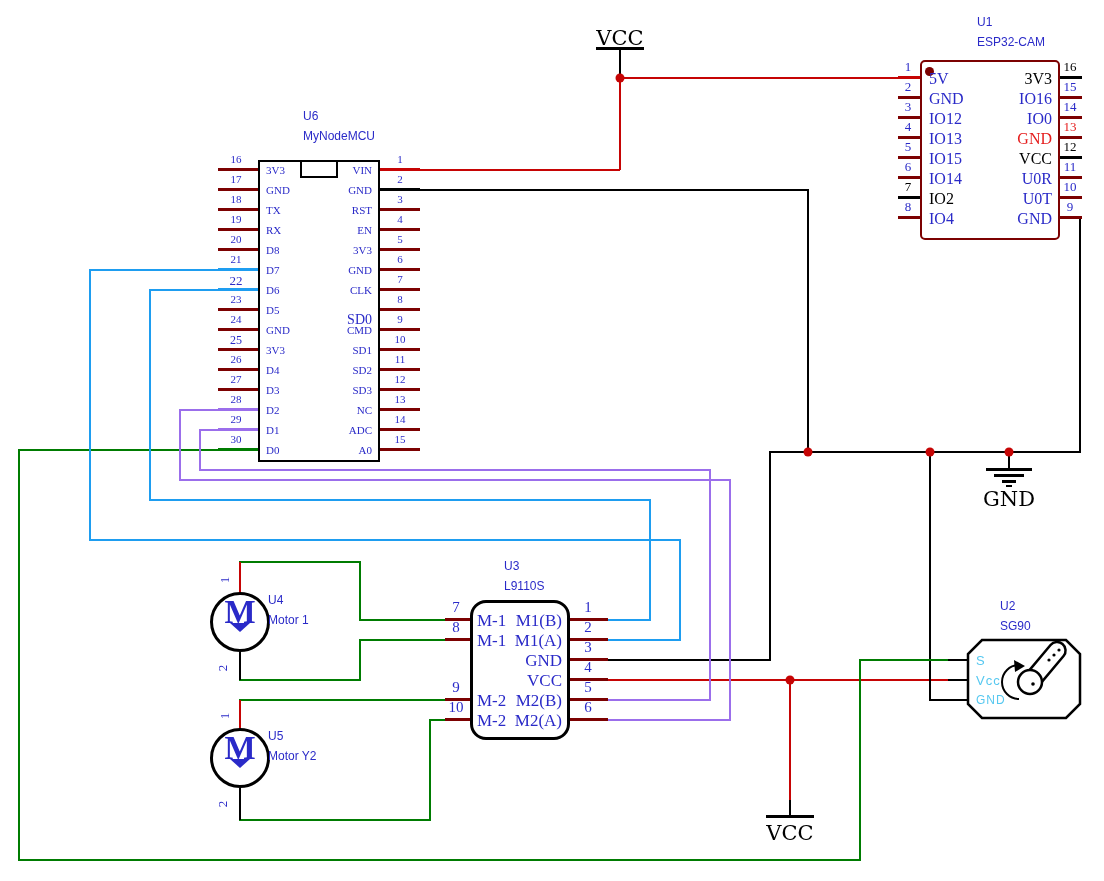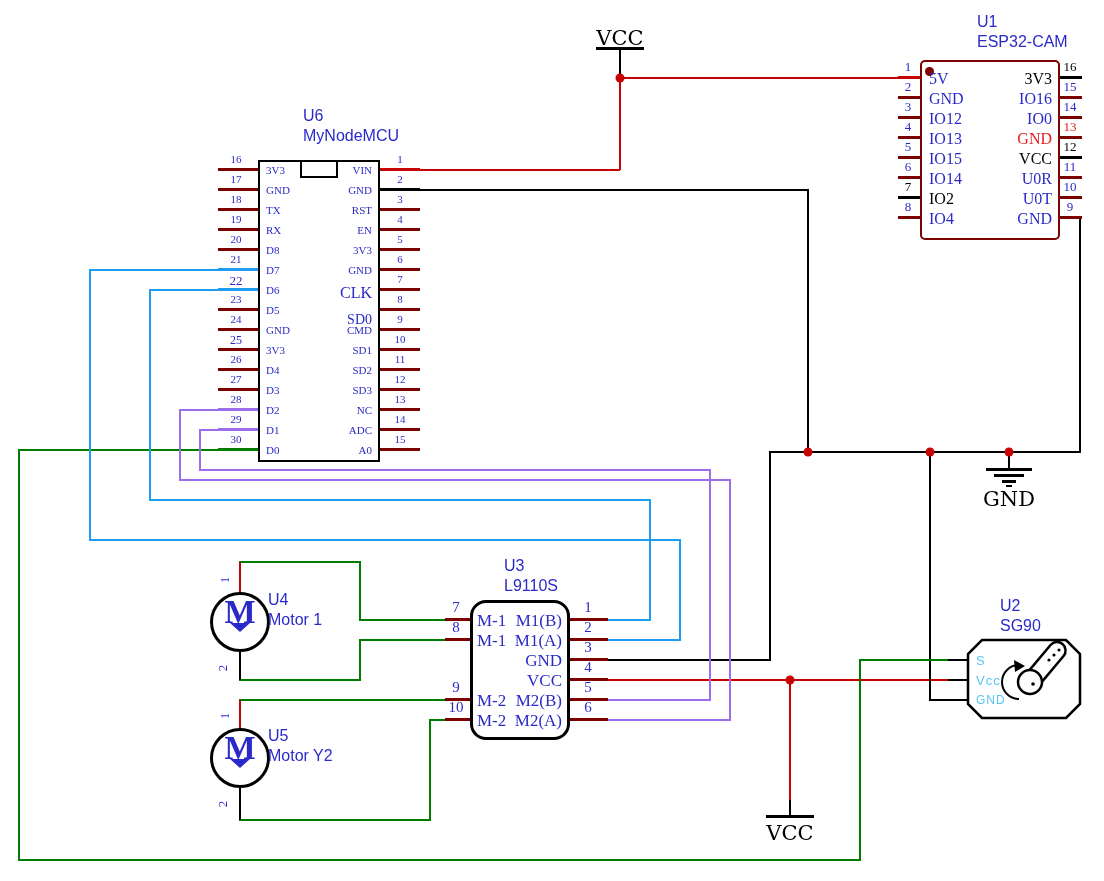--- a/index.html
+++ b/index.html
@@ -7,21 +7,21 @@
           font-family:"Liberation Sans",sans-serif;}
   .wh,.wv{position:absolute;}
   .red{background:var(--red);} .black{background:var(--black);} .green{background:var(--green);}
   .cyan{background:var(--cyan);} .purple{background:var(--purple);}
   .dot{position:absolute;width:9px;height:9px;border-radius:50%;background:var(--red);
        transform:translate(-50%,-50%);}
   .icbox{position:absolute;background:#fff;border:2px solid var(--black);box-sizing:border-box;}
   #u1box{border-color:var(--maroon);border-width:2.5px;border-radius:5px;}
   #u3box{border-width:3px;border-radius:16px;}
   #u6notch{position:absolute;background:#fff;border:2px solid var(--black);border-top:none;box-sizing:border-box;}
-  .ctitle{position:absolute;font-size:16px;line-height:20px;color:var(--blue);white-space:nowrap;}
+  .ctitle{position:absolute;font-size:12px;line-height:20px;color:var(--blue);white-space:nowrap;}
   .pins{position:absolute;inset:0;pointer-events:none;}
   .pin-stub{position:absolute;}
   .pin-num{position:absolute;font-family:"Liberation Serif",serif;line-height:1;text-align:center;}
   .pin-label{position:absolute;font-family:"Liberation Serif",serif;line-height:1;white-space:nowrap;text-align:right;}
   .sym{position:absolute;font-family:"DejaVu Serif",serif;font-size:21px;color:var(--black);
        transform:translateX(-50%);white-space:nowrap;}
   .motor{position:absolute;width:60px;height:60px;border:3px solid var(--black);border-radius:50%;
          background:#fff;box-sizing:border-box;text-align:center;}
   .motor-m{display:block;margin-top:0px;font-family:"Liberation Serif",serif;font-weight:bold;
            font-size:33px;line-height:34px;color:var(--blue);}
@@ -184,21 +184,21 @@
       <div class="pin-num" style="left: 384px; top: 214px; width: 32px; font-size: 11px; color: rgb(42, 42, 200);">4</div>
       <div class="pin-label" style="top: 225px; font-size: 11px; color: rgb(42, 42, 200); right: 732px;">EN</div>
       <div class="pin-stub" style="left: 380px; top: 248px; width: 40px; height: 3px; background: rgb(124, 1, 1);"></div>
       <div class="pin-num" style="left: 384px; top: 234px; width: 32px; font-size: 11px; color: rgb(42, 42, 200);">5</div>
       <div class="pin-label" style="top: 245px; font-size: 11px; color: rgb(42, 42, 200); right: 732px;">3V3</div>
       <div class="pin-stub" style="left: 380px; top: 268px; width: 40px; height: 3px; background: rgb(124, 1, 1);"></div>
       <div class="pin-num" style="left: 384px; top: 254px; width: 32px; font-size: 11px; color: rgb(42, 42, 200);">6</div>
       <div class="pin-label" style="top: 265px; font-size: 11px; color: rgb(42, 42, 200); right: 732px;">GND</div>
       <div class="pin-stub" style="left: 380px; top: 288px; width: 40px; height: 3px; background: rgb(124, 1, 1);"></div>
       <div class="pin-num" style="left: 384px; top: 274px; width: 32px; font-size: 11px; color: rgb(42, 42, 200);">7</div>
-      <div class="pin-label" style="top: 285px; font-size: 16px; color: rgb(42, 42, 200); right: 732px;">CLK</div>
+      <div class="pin-label" style="top: 285px; font-size: 11px; color: rgb(42, 42, 200); right: 732px;">CLK</div>
       <div class="pin-stub" style="left: 380px; top: 308px; width: 40px; height: 3px; background: rgb(124, 1, 1);"></div>
       <div class="pin-num" style="left: 384px; top: 294px; width: 32px; font-size: 11px; color: rgb(42, 42, 200);">8</div>
       <div class="pin-label" style="top: 305px; font-size: 14px; color: rgb(42, 42, 200); right: 732px; margin-top: 8px;">SD0</div>
       <div class="pin-stub" style="left: 380px; top: 328px; width: 40px; height: 3px; background: rgb(124, 1, 1);"></div>
       <div class="pin-num" style="left: 384px; top: 314px; width: 32px; font-size: 11px; color: rgb(42, 42, 200);">9</div>
       <div class="pin-label" style="top: 325px; font-size: 11px; color: rgb(42, 42, 200); right: 732px;">CMD</div>
       <div class="pin-stub" style="left: 380px; top: 348px; width: 40px; height: 3px; background: rgb(124, 1, 1);"></div>
       <div class="pin-num" style="left: 384px; top: 334px; width: 32px; font-size: 11px; color: rgb(42, 42, 200);">10</div>
       <div class="pin-label" style="top: 345px; font-size: 11px; color: rgb(42, 42, 200); right: 732px;">SD1</div>
       <div class="pin-stub" style="left: 380px; top: 368px; width: 40px; height: 3px; background: rgb(124, 1, 1);"></div>

